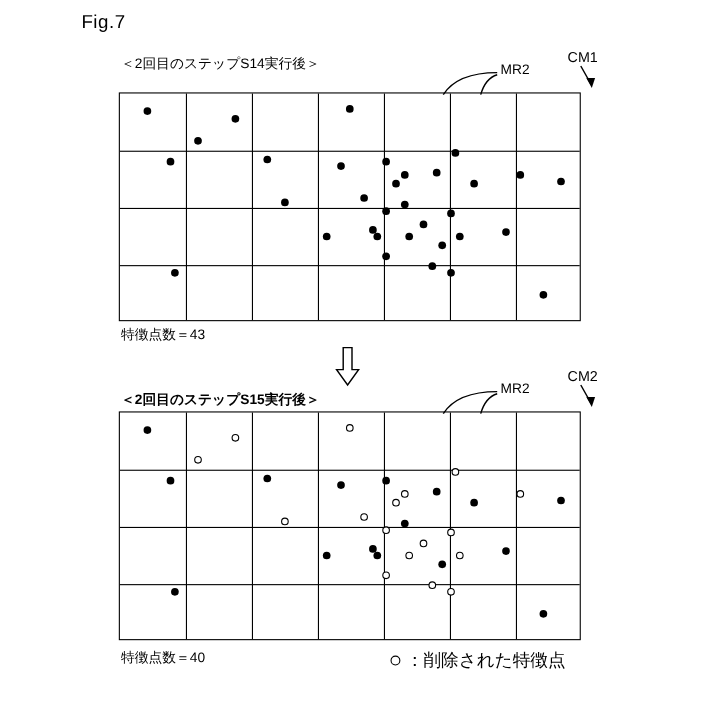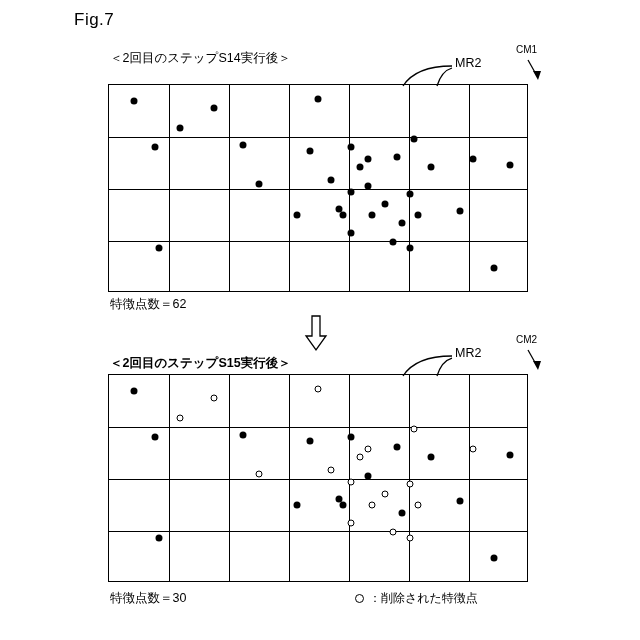--- a/index.html
+++ b/index.html
@@ -33,21 +33,21 @@
     position: absolute;
     font-size: 12.5px;
     white-space: nowrap;
   }
   .count-top { left: 110px; top: 296px; }
   .count-bottom { left: 110px; top: 590px; }
   .legend {
     position: absolute;
     left: 355px;
     top: 590px;
-    font-size: 12px;
+    font-size: 16px;
     white-space: nowrap;
     display: flex;
     align-items: center;
   }
   .legend .ring {
     display: inline-block;
     width: 7px;
     height: 7px;
     border: 1.2px solid #000;
     border-radius: 50%;
@@ -75,21 +75,21 @@
     background: #000;
     transform: translate(-50%, -50%);
   }
   .dot.hollow {
     background: #fff;
     border: 1.3px solid #000;
     box-sizing: border-box;
   }
   .cm-label {
     position: absolute;
-    font-size: 10px;
+    font-size: 13px;
   }
   .cm1 { left: 516px; top: 44px; }
   .cm2 { left: 516px; top: 334px; }
   .mr-label {
     position: absolute;
     font-size: 12.5px;
   }
   .mr-top { left: 455px; top: 56px; }
   .mr-bottom { left: 455px; top: 346px; }
   .svg-overlay {
@@ -151,21 +151,21 @@
       <div class="dot" style="left: 72%; top: 79%;"></div>
       <div class="dot" style="left: 12%; top: 79%;"></div>
       <div class="dot" style="left: 92%; top: 89%;"></div>
       <div class="dot" style="left: 55%; top: 60%;"></div>
       <div class="dot" style="left: 60%; top: 40%;"></div>
       <div class="dot" style="left: 74%; top: 63%;"></div>
       <div class="dot" style="left: 36%; top: 48%;"></div>
     </div>
 </div>
 
-<div class="count count-top">特徴点数＝62</div>
+<div class="count count-top">特徴点数＝43</div>
 
 <div class="caption caption-bottom">＜2回目のステップS15実行後＞</div>
 <div class="cm-label cm2">CM2</div>
 <div class="mr-label mr-bottom">MR2</div>
 
 <div class="grid grid-bottom">
   <div class="gline v" style="left:60px;"></div>
   <div class="gline v" style="left:120px;"></div>
   <div class="gline v" style="left:180px;"></div>
   <div class="gline v" style="left:240px;"></div>
@@ -204,21 +204,21 @@
       <div class="dot hollow" style="left: 72%; top: 79%;"></div>
       <div class="dot" style="left: 12%; top: 79%;"></div>
       <div class="dot" style="left: 92%; top: 89%;"></div>
       <div class="dot hollow" style="left: 36%; top: 48%;"></div>
       <div class="dot hollow" style="left: 60%; top: 40%;"></div>
       <div class="dot hollow" style="left: 74%; top: 63%;"></div>
       <div class="dot" style="left: 55%; top: 60%;"></div>
     </div>
 </div>
 
-<div class="count count-bottom">特徴点数＝30</div>
+<div class="count count-bottom">特徴点数＝40</div>
 
 <div class="legend">
   <span class="ring"></span>
   <span>：削除された特徴点</span>
 </div>
 
 <svg class="svg-overlay">
 
   <line x1="528" y1="60" x2="537" y2="76" stroke="#000" stroke-width="1.3"></line>
   <polygon points="538,80 533,71 541,71" fill="#000"></polygon>

